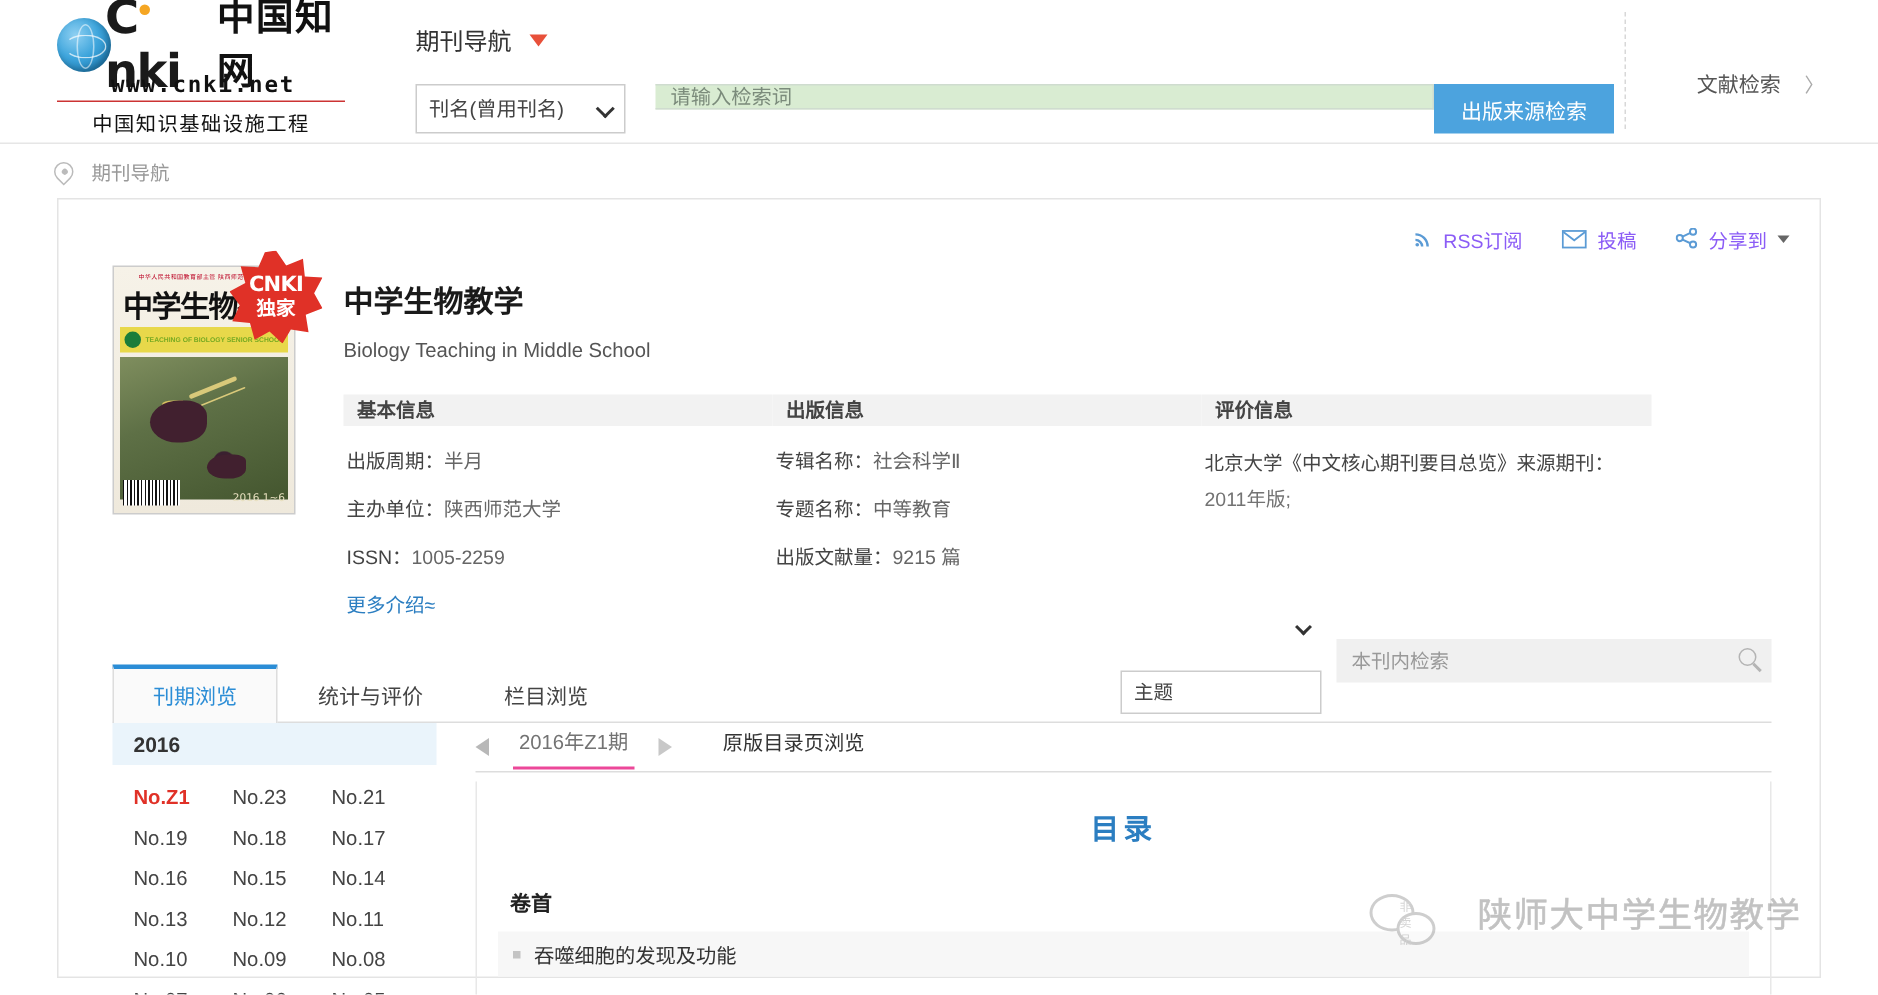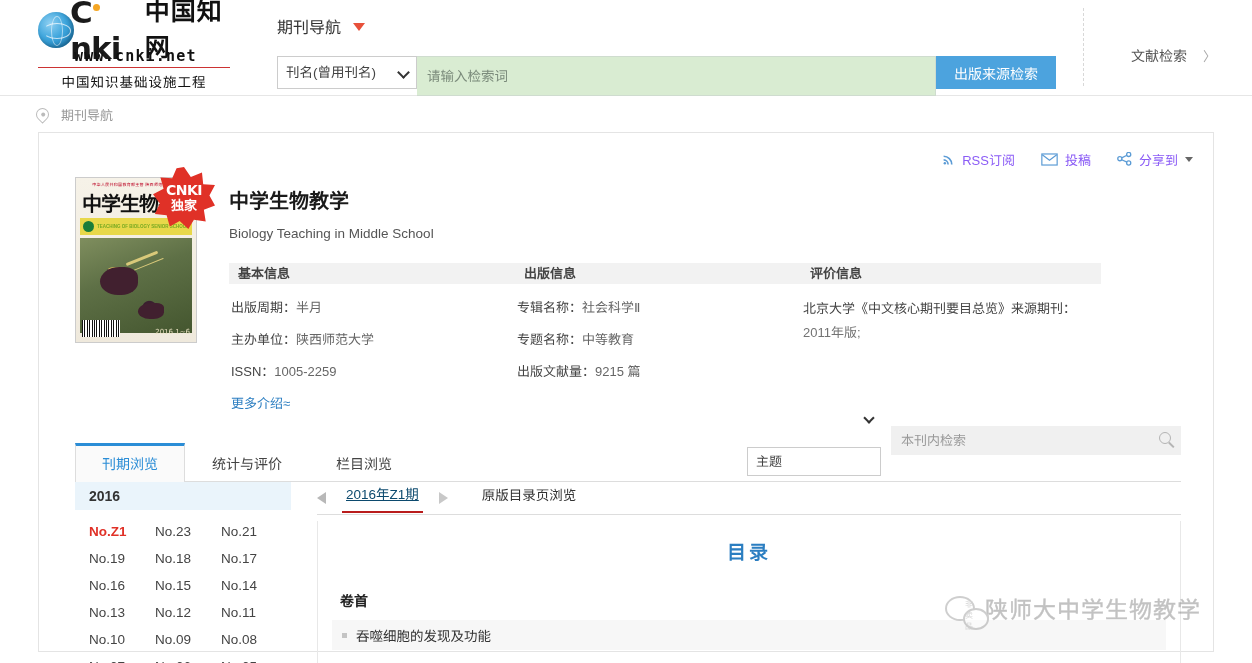--- a/index.html
+++ b/index.html
@@ -81,23 +81,23 @@
     font-size:13.5px; color:#444; padding: 0 24px 0 8px;
     appearance:none; -webkit-appearance:none; border-radius:0;
     font-family:"Liberation Sans", sans-serif; outline:none;
   }
   .sel-caret {
     position:absolute; right:9px; top:12px; width:9px; height:9px;
     border-right:2px solid #333; border-bottom:2px solid #333;
     transform: rotate(45deg); pointer-events:none;
   }
   .kw-input {
-    width: 519px; height:40px; border:1px solid #cfdccf; border-left:none;
+    width: 519px; height:17px; border:1px solid #cfdccf; border-left:none;
     background:#d9ecd2; padding:0 10px; font-size:13.5px; color:#a21caf;
-    outline:none; font-family:"Liberation Sans", sans-serif;
+    outline:none; font-family:"Liberation Sans", sans-serif;margin-left:20px;
   }
   .kw-input::placeholder { color:#7b8b7b; }
   .btn-search {
     width: 120px; height:33px; background:#4ca3de; border:none;
     color:#fff; font-size:14px; cursor:pointer;
     font-family:"Liberation Sans", sans-serif;
   }
 
   .hdr-divider {
     position:absolute; right:168px; top:8px; width:1px; height:78px;
@@ -284,22 +284,22 @@
 
   .issue-panel { flex:1; padding-left:26px; }
   .issue-tabs { display:flex; align-items:center; border-bottom:1px solid #ddd; height:33px; }
   .arw {
     width:0;height:0;border-top:6px solid transparent;border-bottom:6px solid transparent;
     cursor:pointer;
   }
   .arw-l { border-right:9px solid #b8b8b8; margin-right:16px; }
   .arw-r { border-left:9px solid #c8c8c8; margin-left:16px; }
   .issue-tab {
-    font-size:13.5px; color:#0c4a6e; padding: 0 4px 8px;
-    border-bottom:2px solid #b91c1c; cursor:pointer;text-decoration:underline;
+    font-size:13.5px; color:#737373; padding: 0 4px 8px;
+    border-bottom:2px solid #ec4899; cursor:pointer;
   }
   .orig-link { font-size:13.5px; color:#333; margin-left:34px; cursor:pointer; padding-bottom:8px;}
 
   .toc {
     border:1px solid #e8e8e8; border-top:none; margin-top:6px;
     padding: 16px 0 0; height:150px; overflow:hidden; position:relative;
   }
   .toc-title {
     text-align:center; font-size:19px; color:#2b7ec1; font-weight:bold;
     letter-spacing:3px;
@@ -310,20 +310,21 @@
     display:flex; align-items:center; padding-left:10px;
   }
   .sq { width:5px; height:5px; background:#c4c4c4; margin-right:9px; flex:none;}
   .art-t { font-size:13.5px; color:#333; cursor:pointer; }
 
   
   .wm {
     position:absolute; right:12px; bottom:26px;
     display:flex; align-items:center; pointer-events:none;
     opacity:.42;
+    gap:32px;
   }
   .wm-ico {
     width:30px; height:25px; border:2px solid #8d8d8d; border-radius:50%;
     position:relative; margin-right:10px;
   }
   .wm-ico:before {
     content:""; position:absolute; left:16px; top:10px; width:22px; height:18px;
     border:2px solid #8d8d8d; border-radius:50%; background:#fff;
   }
   .wm-txt {

